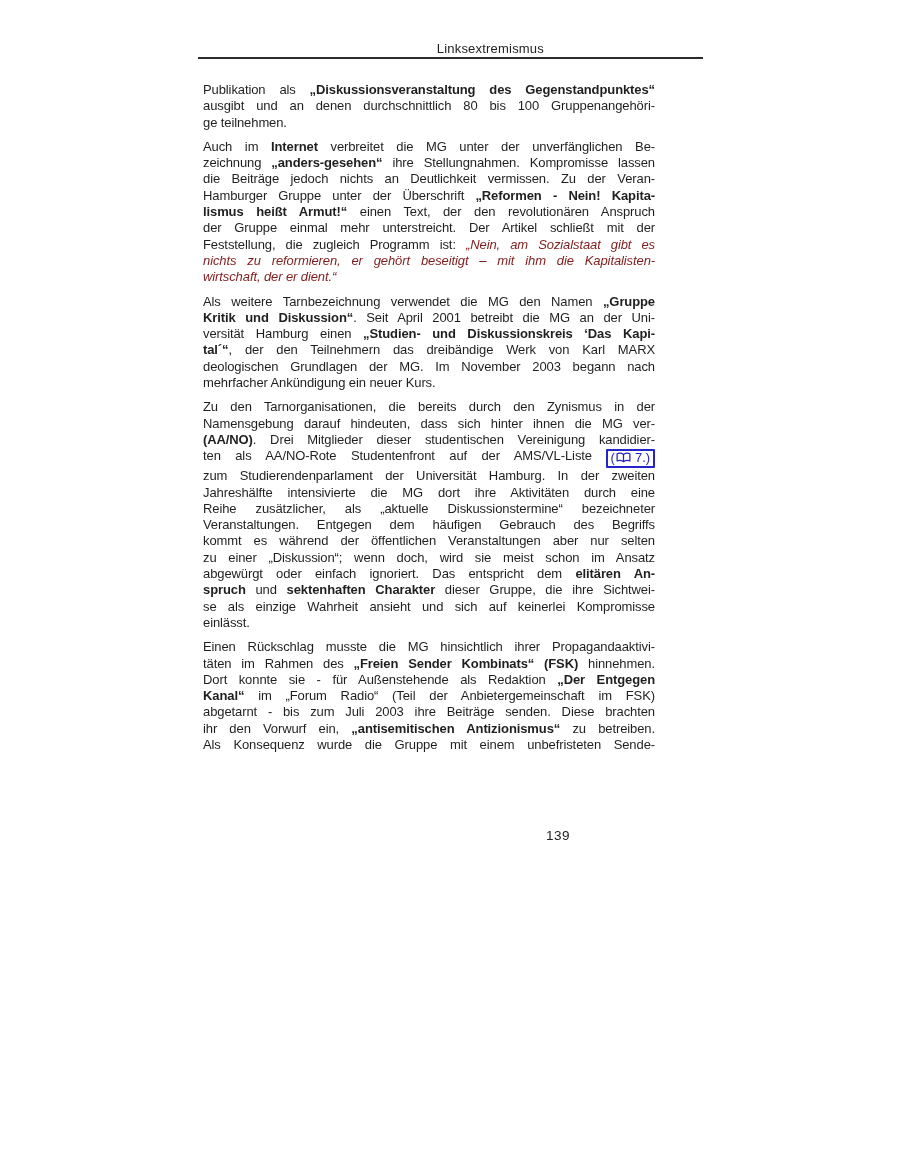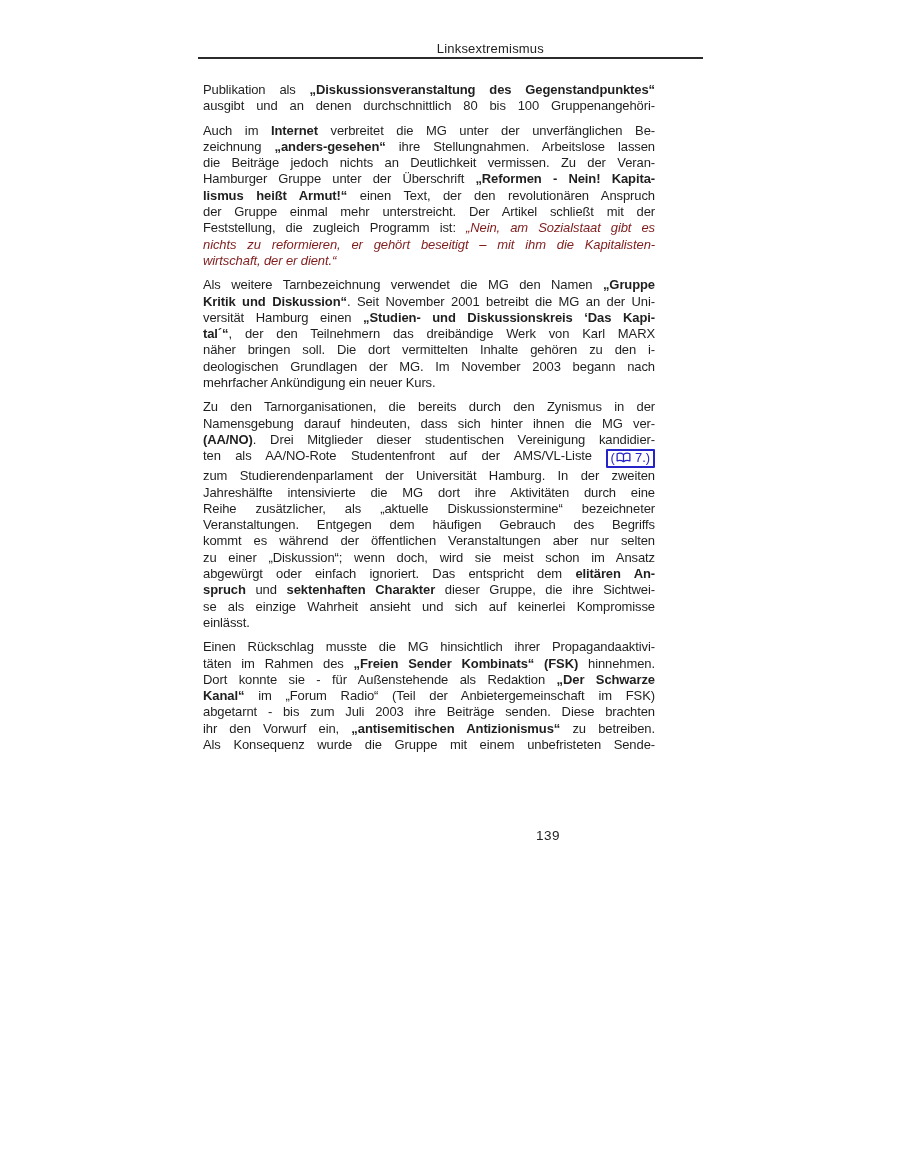--- a/index.html
+++ b/index.html
@@ -55,54 +55,54 @@
     color: #2424c8;
     padding: 0 3px 1px 2px;
     line-height: 13px;
     white-space: nowrap;
     vertical-align: -2px;
   }
   .book-icon { display: inline-block; vertical-align: -1px; margin: 0 1px; }
   .page-number {
     position: absolute;
     top: 828px;
-    right: 184px;
+    right: 174px;
     font-size: 13.5px;
     letter-spacing: 0.5px;
     color: #222222;
   }
 </style>
 </head>
 <body>
 
 <div class="page">
   <div class="header-label">Linksextremismus</div>
   <div class="header-rule"></div>
   <div class="text-column">
       <div class="para">
         <div class="line"><span>Publikation als </span><span class="seg-b">„Diskussionsveranstaltung des Gegenstandpunktes“</span></div>
         <div class="line"><span>ausgibt und an denen durchschnittlich 80 bis 100 Gruppenangehöri-</span></div>
+        <div class="line flush"><span>ge teilnehmen.</span></div>
       </div>
       <div class="para">
         <div class="line"><span>Auch im </span><span class="seg-b">Internet</span><span> verbreitet die MG unter der unverfänglichen Be-</span></div>
-        <div class="line"><span>zeichnung </span><span class="seg-b">„anders-gesehen“</span><span> ihre Stellungnahmen. Arbeitslose lassen</span></div>
+        <div class="line"><span>zeichnung </span><span class="seg-b">„anders-gesehen“</span><span> ihre Stellungnahmen. Kompromisse lassen</span></div>
         <div class="line"><span>die Beiträge jedoch nichts an Deutlichkeit vermissen. Zu der Veran-</span></div>
         <div class="line"><span>Hamburger Gruppe unter der Überschrift </span><span class="seg-b">„Reformen - Nein! Kapita-</span></div>
         <div class="line"><span class="seg-b">lismus heißt Armut!“</span><span> einen Text, der den revolutionären Anspruch</span></div>
         <div class="line"><span>der Gruppe einmal mehr unterstreicht. Der Artikel schließt mit der</span></div>
         <div class="line"><span>Feststellung, die zugleich Programm ist: </span><span class="seg-i c-blue">„Nein, am Sozialstaat gibt es</span></div>
         <div class="line"><span class="seg-i c-blue">nichts zu reformieren, er gehört beseitigt – mit ihm die Kapitalisten-</span></div>
         <div class="line flush"><span class="seg-i c-blue">wirtschaft, der er dient.“</span></div>
       </div>
       <div class="para">
         <div class="line"><span>Als weitere Tarnbezeichnung verwendet die MG den Namen </span><span class="seg-b">„Gruppe</span></div>
-        <div class="line"><span class="seg-b">Kritik und Diskussion“</span><span>. Seit November 2001 betreibt die MG an der Uni-</span></div>
+        <div class="line"><span class="seg-b">Kritik und Diskussion“</span><span>. Seit April 2001 betreibt die MG an der Uni-</span></div>
         <div class="line"><span>versität Hamburg einen </span><span class="seg-b">„Studien- und Diskussionskreis ‘Das Kapi-</span></div>
         <div class="line"><span class="seg-b">tal´“</span><span>, der den Teilnehmern das dreibändige Werk von Karl MARX</span></div>
-        <div class="line"><span>näher bringen soll. Die dort vermittelten Inhalte gehören zu den i-</span></div>
         <div class="line"><span>deologischen Grundlagen der MG. Im November 2003 begann nach</span></div>
         <div class="line flush"><span>mehrfacher Ankündigung ein neuer Kurs.</span></div>
       </div>
       <div class="para">
         <div class="line"><span>Zu den Tarnorganisationen, die bereits durch den Zynismus in der</span></div>
         <div class="line"><span>Namensgebung darauf hindeuten, dass sich hinter ihnen die MG ver-</span></div>
         <div class="line"><span class="seg-b">(AA/NO)</span><span>. Drei Mitglieder dieser studentischen Vereinigung kandidier-</span></div>
         <div class="line"><span>ten als AA/NO-Rote Studentenfront auf der AMS/VL-Liste </span><span class="refbox">(<span class="book-icon"><svg width="15" height="11" viewBox="0 0 20 14">
                 <path d="M1.5 2 C4.5 0.8 8 1.6 10 3 C12 1.6 15.5 0.8 18.5 2 L18.5 11.5 C15.5 10.5 12 11.2 10 12.6 C8 11.2 4.5 10.5 1.5 11.5 Z M10 3 L10 12.6" fill="none" stroke="#2424c8" stroke-width="1.7" stroke-linejoin="round"></path>
               </svg></span> 7.)</span></div>
@@ -113,21 +113,21 @@
         <div class="line"><span>kommt es während der öffentlichen Veranstaltungen aber nur selten</span></div>
         <div class="line"><span>zu einer „Diskussion“; wenn doch, wird sie meist schon im Ansatz</span></div>
         <div class="line"><span>abgewürgt oder einfach ignoriert. Das entspricht dem </span><span class="seg-b">elitären An-</span></div>
         <div class="line"><span class="seg-b">spruch</span><span> und </span><span class="seg-b">sektenhaften Charakter</span><span> dieser Gruppe, die ihre Sichtwei-</span></div>
         <div class="line"><span>se als einzige Wahrheit ansieht und sich auf keinerlei Kompromisse</span></div>
         <div class="line flush"><span>einlässt.</span></div>
       </div>
       <div class="para">
         <div class="line"><span>Einen Rückschlag musste die MG hinsichtlich ihrer Propagandaaktivi-</span></div>
         <div class="line"><span>täten im Rahmen des </span><span class="seg-b">„Freien Sender Kombinats“ (FSK)</span><span> hinnehmen.</span></div>
-        <div class="line"><span>Dort konnte sie - für Außenstehende als Redaktion </span><span class="seg-b">„Der Schwarze</span></div>
+        <div class="line"><span>Dort konnte sie - für Außenstehende als Redaktion </span><span class="seg-b">„Der Entgegen</span></div>
         <div class="line"><span class="seg-b">Kanal“</span><span> im „Forum Radio“ (Teil der Anbietergemeinschaft im FSK)</span></div>
         <div class="line"><span>abgetarnt - bis zum Juli 2003 ihre Beiträge senden. Diese brachten</span></div>
         <div class="line"><span>ihr den Vorwurf ein, </span><span class="seg-b">„antisemitischen Antizionismus“</span><span> zu betreiben.</span></div>
         <div class="line"><span>Als Konsequenz wurde die Gruppe mit einem unbefristeten Sende-</span></div>
       </div>
     </div>
   <div class="page-number">139</div>
 </div>
 
 </body></html>

